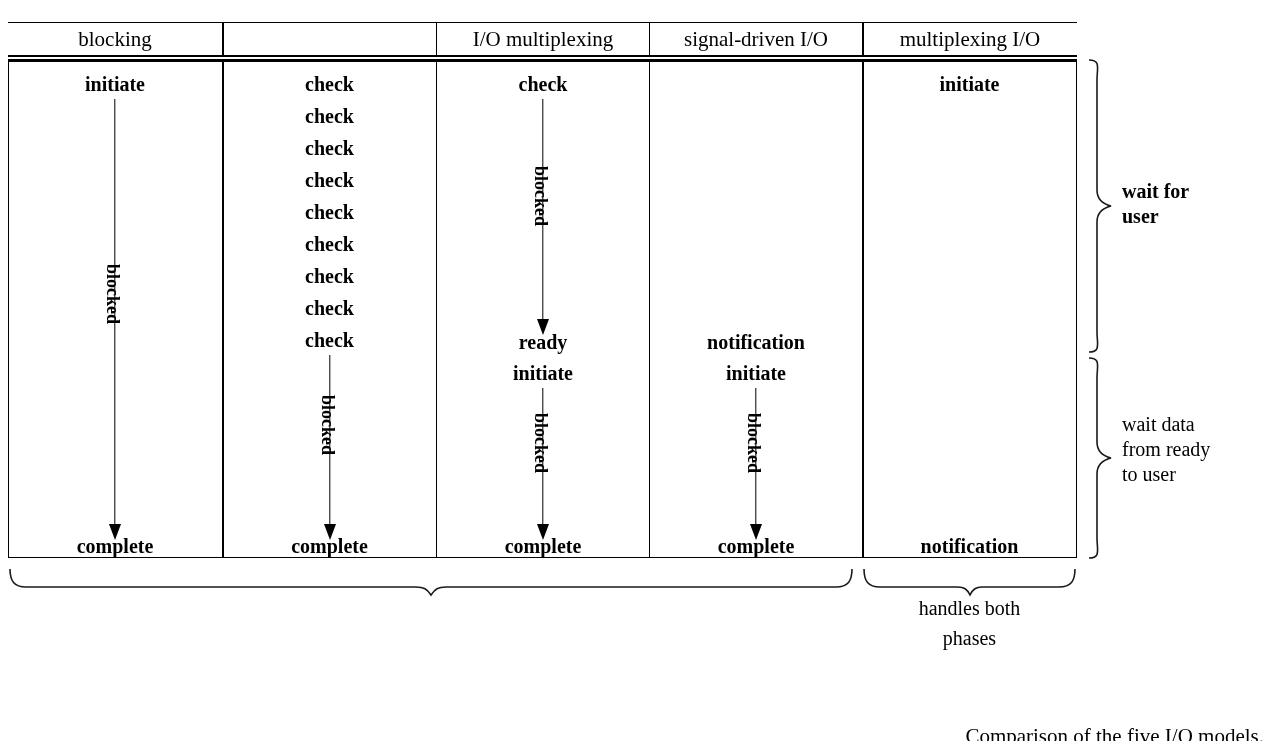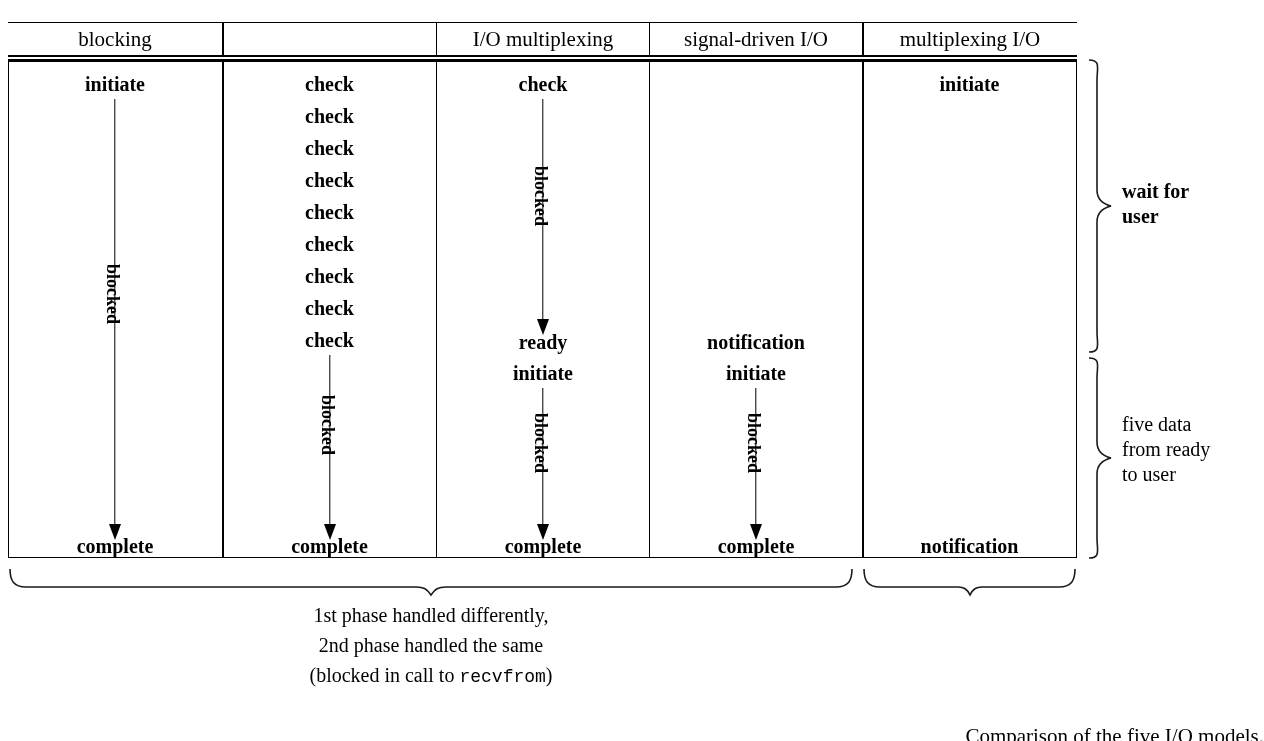--- a/index.html
+++ b/index.html
@@ -155,26 +155,26 @@
   </div>
 
   <svg class="brace" style="left:1085px;top:42px;" width="32" height="296" viewBox="0 0 32 296">
     <path d="M4 2 C16 2 12 10 12 22 L12 132 C12 142 18 146 26 148 C18 150 12 154 12 164 L12 274 C12 286 16 294 4 294"></path>
   </svg>
   <div class="side-text" style="left:1122px;top:163px;font-weight:bold;"><span>wait for</span><br><span>user</span></div>
 
   <svg class="brace" style="left:1085px;top:340px;" width="32" height="204" viewBox="0 0 32 204">
     <path d="M4 2 C16 2 12 10 12 22 L12 86 C12 96 18 100 26 102 C18 104 12 108 12 118 L12 182 C12 194 16 202 4 202"></path>
   </svg>
-  <div class="side-text" style="left:1122px;top:396px;"><span>five data</span><br><span>from ready</span><br><span>to user</span></div>
+  <div class="side-text" style="left:1122px;top:396px;"><span>wait data</span><br><span>from ready</span><br><span>to user</span></div>
 
   <svg class="brace" style="left:8px;top:551px;" width="846" height="30" viewBox="0 0 846 30">
     <path d="M2 2 C2 14 6 20 18 20 L408 20 C416 20 419 22 423 28 C427 22 430 20 438 20 L828 20 C840 20 844 14 844 2"></path>
   </svg>
-  <div class="bottom-text" style="left:8px;top:584px;width:846px;"><span>1st phase handled differently,</span><br><span>2nd phase handled the same</span><br><span><span>(blocked in call to </span><span class="mono">recvfrom</span><span>)</span></span></div>
 
   <svg class="brace" style="left:862px;top:551px;" width="215" height="30" viewBox="0 0 215 30">
     <path d="M2 2 C2 14 6 20 18 20 L96 20 C102 20 105 22 108 28 C111 22 114 20 120 20 L197 20 C209 20 213 14 213 2"></path>
   </svg>
+  <div class="bottom-text" style="left:862px;top:577px;width:215px;"><span>handles both</span><br><span>phases</span></div>
 
   <div class="caption" style="left:0;top:708px;">Comparison of the five I/O models.</div>
 
 </div>
 
 </body></html>

